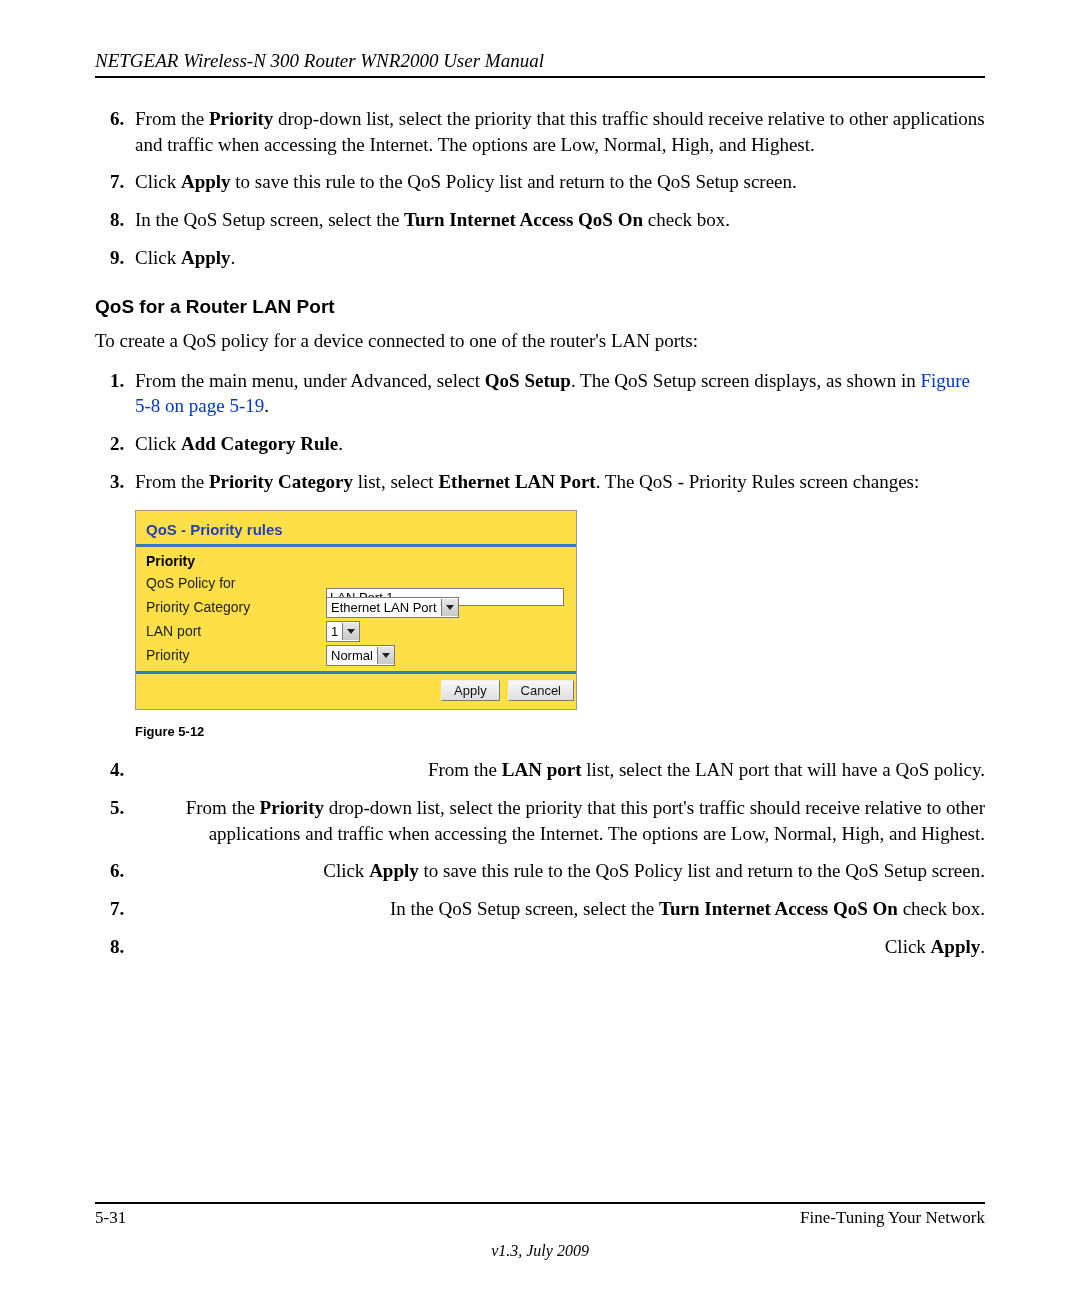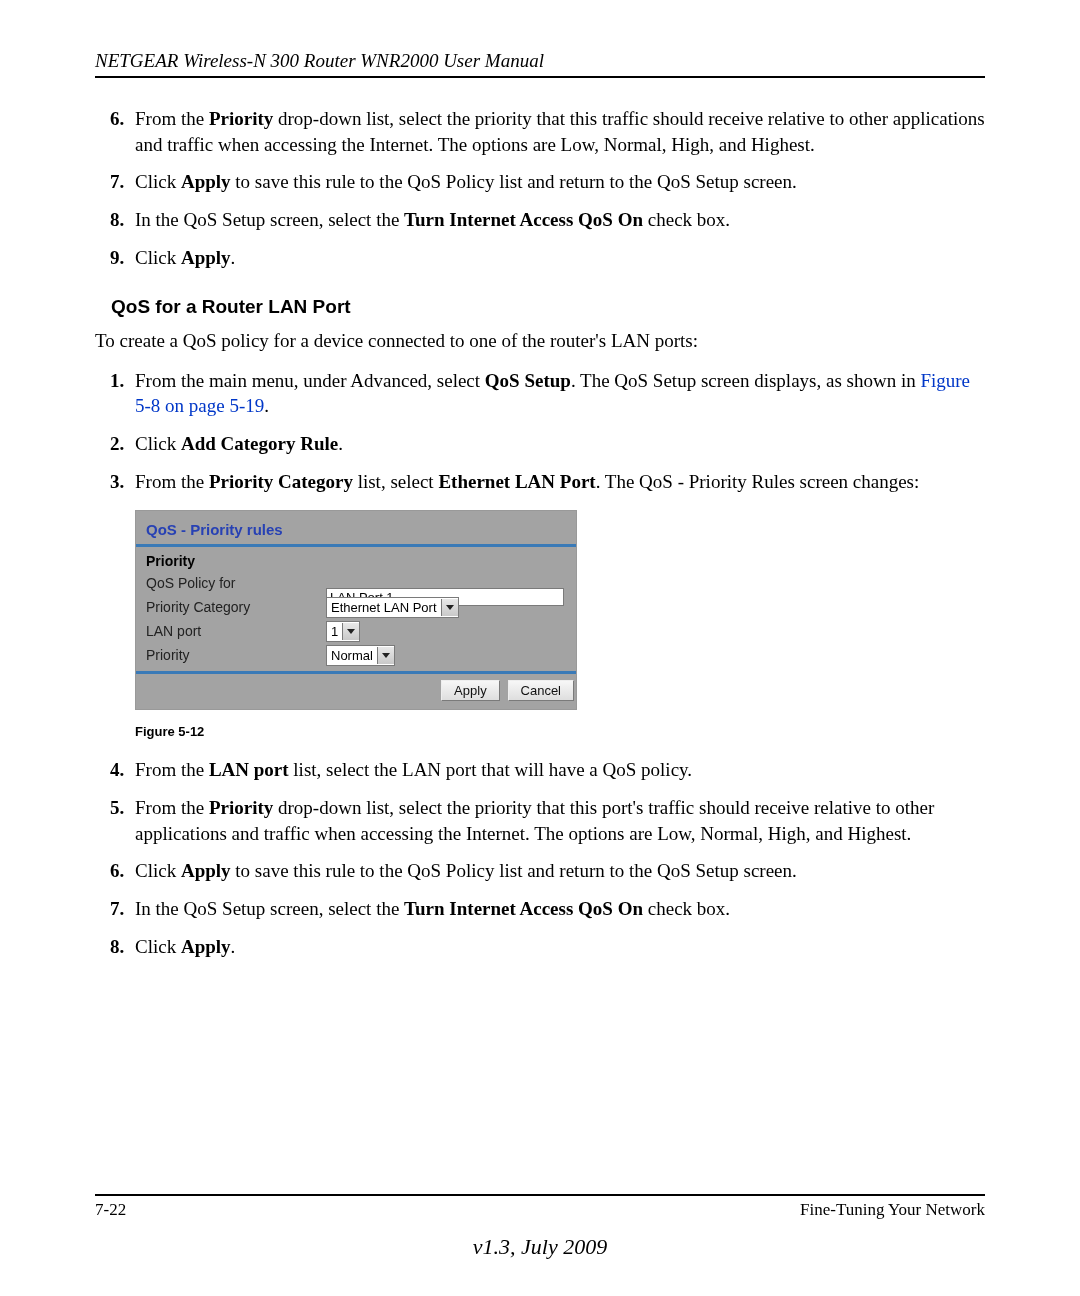--- a/index.html
+++ b/index.html
@@ -36,34 +36,33 @@
   }
   ol.main-list > li > span.body {
     font-weight: normal;
   }
   .section-heading {
     font-family: Arial, Helvetica, sans-serif;
     font-weight: bold;
     font-size: 19px;
     margin-top: 26px;
     margin-bottom: 10px;
-    margin-left: 16px;
   }
   .para {
     margin: 0 0 14px 0;
     line-height: 1.35;
   }
   .xref { color: #0037c8; }
   .figure-wrap {
     margin: 10px 0 6px 40px;
   }
   .qos-panel {
     width: 440px;
     border: 1px solid #999;
-    background: #a3a3a3;
+    background: #fde047;
     font-family: Arial, Helvetica, sans-serif;
     font-size: 14px;
   }
   .qos-title-row {
     padding: 10px 10px 6px 10px;
     border-bottom: 3px solid #3a7ab7;
   }
   .qos-title {
     color: #2741b4;
     font-weight: bold;
@@ -141,21 +140,21 @@
     border-top: 2px solid #000;
     margin-bottom: 4px;
   }
   .footer-row {
     display: flex; justify-content: space-between;
     font-size: 17px;
   }
   .footer-version {
     text-align: center;
     font-style: italic;
-    font-size: 22px;
+    font-size: 16px;
     margin-top: 14px;
   }
 </style>
 </head>
 <body>
 
 <div class="page">
 
   <div class="header">
     <span>NETGEAR Wireless-N 300 Router WNR2000 User Manual</span>
@@ -215,30 +214,30 @@
         </div>
       </div>
       <div class="qos-buttons">
         <span class="btn3d">Apply</span>
         <span class="btn3d">Cancel</span>
       </div>
     </div>
     <div class="figure-caption">Figure 5-12</div>
   </div>
 
-  <ol class="main-list" style="margin-top:18px;" start="4">
+  <ol class="main-list" style="margin-top:18px;text-align:right;" start="4">
     <li><span class="body"><span>From the </span><b>LAN port</b><span> list, select the LAN port that will have a QoS policy.</span></span></li>
     <li><span class="body"><span>From the </span><b>Priority</b><span> drop-down list, select the priority that this port's traffic should receive relative to other applications and traffic when accessing the Internet. The options are Low, Normal, High, and Highest.</span></span></li>
     <li><span class="body"><span>Click </span><b>Apply</b><span> to save this rule to the QoS Policy list and return to the QoS Setup screen.</span></span></li>
     <li><span class="body"><span>In the QoS Setup screen, select the </span><b>Turn Internet Access QoS On</b><span> check box.</span></span></li>
     <li><span class="body"><span>Click </span><b>Apply</b><span>.</span></span></li>
   </ol>
 
   <div class="footer">
     <div class="footer-rule"></div>
     <div class="footer-row">
-      <span>7-22</span>
+      <span>5-31</span>
       <span>Fine-Tuning Your Network</span>
     </div>
     <div class="footer-version">v1.3, July 2009</div>
   </div>
 
 </div>
 
 </body></html>

